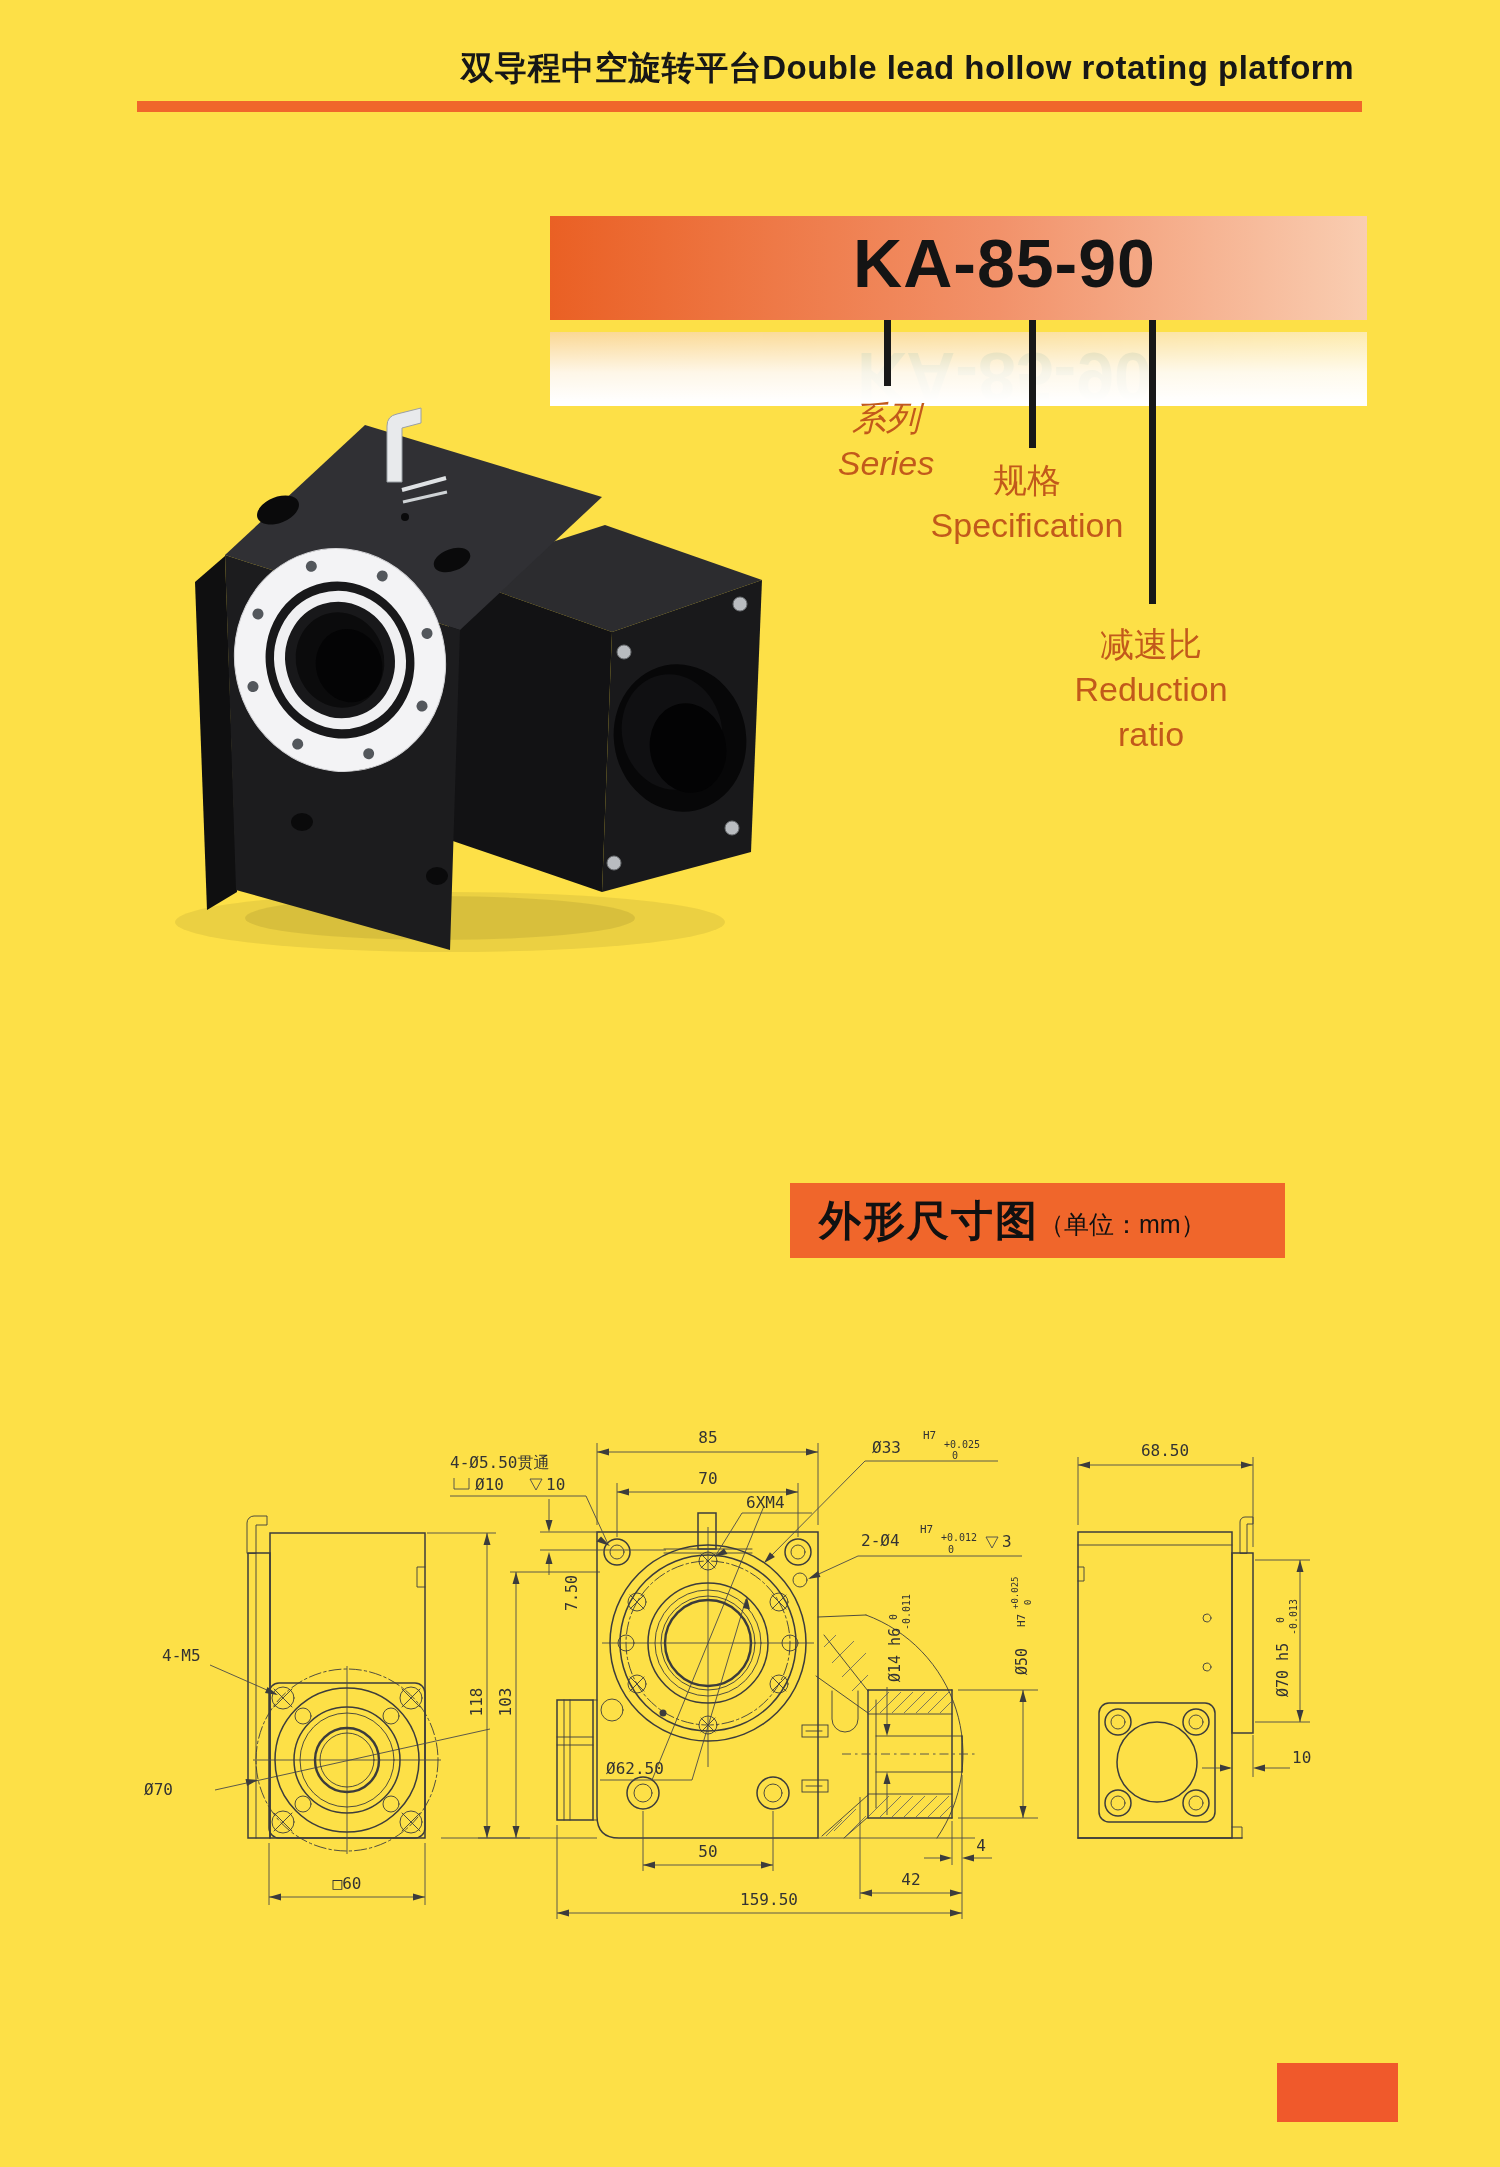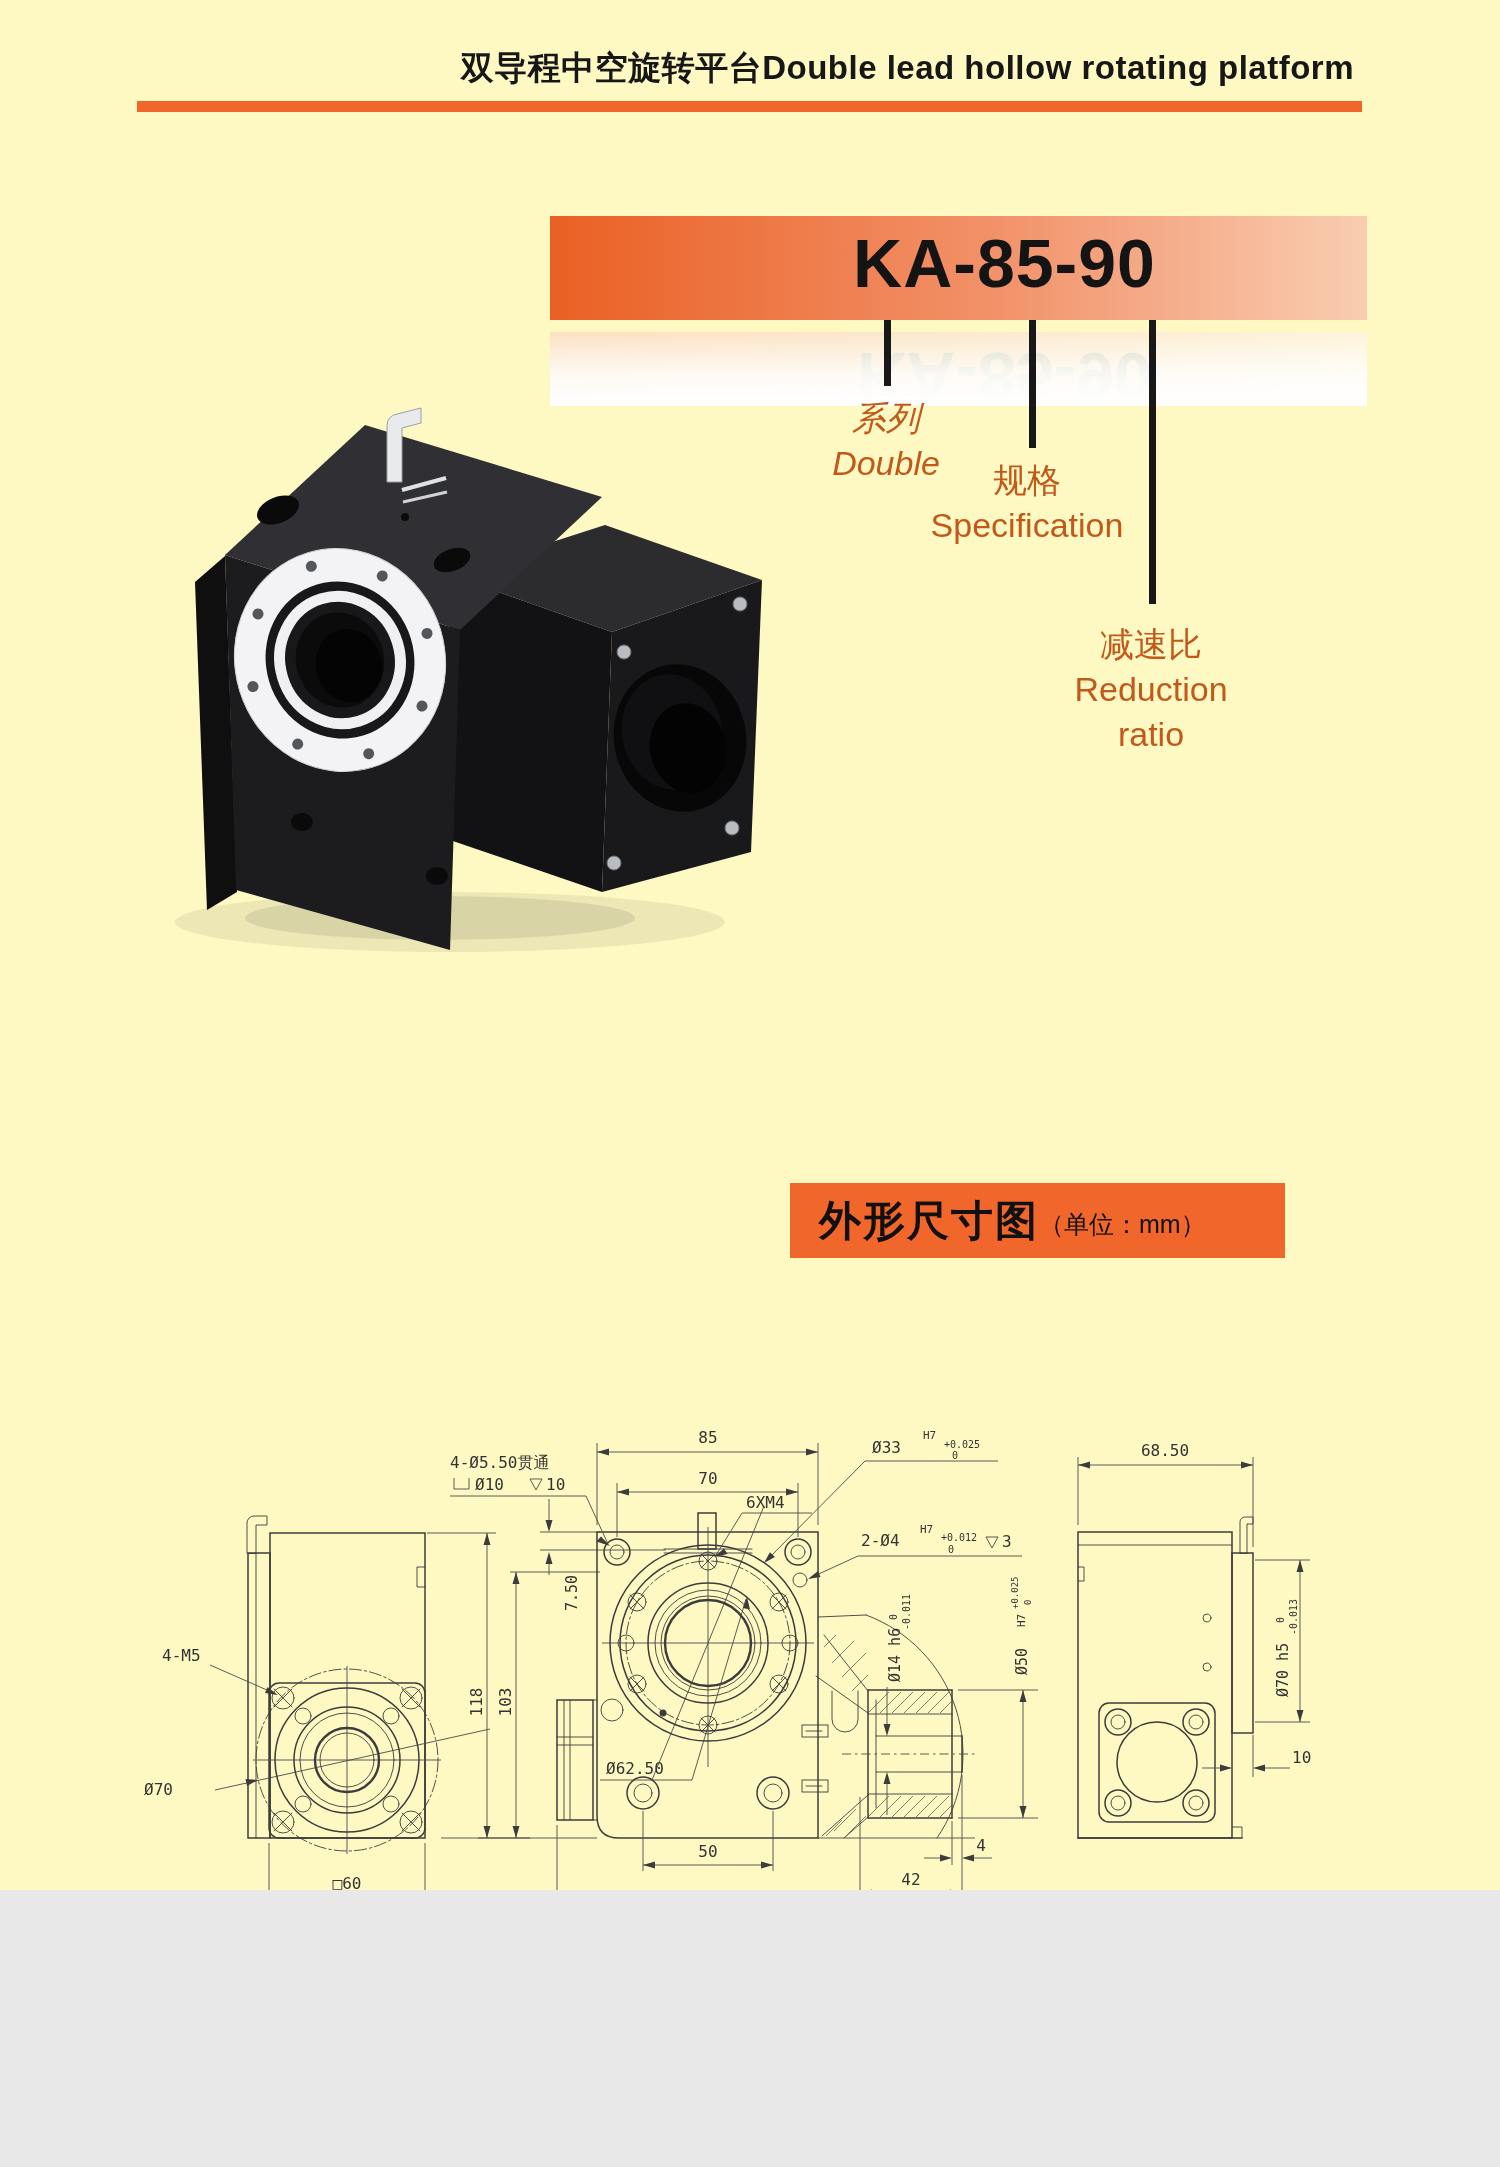--- a/index.html
+++ b/index.html
@@ -1,16 +1,16 @@
 <!DOCTYPE html>
 <html><head>
 <meta charset="utf-8">
 <style>
   html,body{margin:0;padding:0;background:#e8e8e8;}
-  #page{position:relative;width:1500px;height:1890px;background:#fef9c3;margin:0 auto;
+  #page{position:relative;width:1500px;height:2167px;background:#fde047;margin:0 auto;
         font-family:"Liberation Sans",sans-serif;overflow:hidden;}
   .abs{position:absolute;}
   
   #header-title{top:46px;right:146px;font-size:33px;font-weight:bold;color:#171717;letter-spacing:.5px;white-space:nowrap;}
   #header-rule{left:137px;top:101px;width:1225px;height:11px;background:#f0662b;}
   
   #model-banner{left:550px;top:216px;width:817px;height:104px;
     background:linear-gradient(to right,#ea6024,#f2926a 55%,#f9cdb1);}
   #model-code{position:absolute;left:0;right:0;top:8px;text-align:center;padding-left:92px;
     font-size:68px;font-weight:bold;color:#141414;letter-spacing:1px;}
@@ -64,21 +64,21 @@
     </div>
     <div class="fade"></div>
   </div>
 
   <div class="abs callout-line" style="left:884px;top:320px;height:66px;"></div>
   <div class="abs callout-line" style="left:1029px;top:320px;height:128px;"></div>
   <div class="abs callout-line" style="left:1149px;top:320px;height:284px;"></div>
 
   <div class="abs callout-label" style="left:776px;top:396px;width:220px;font-style:italic;">
     <div>系列</div>
-    <div>Double</div>
+    <div>Series</div>
   </div>
   <div class="abs callout-label" style="left:907px;top:458px;width:240px;">
     <div>规格</div>
     <div>Specification</div>
   </div>
   <div class="abs callout-label" style="left:1031px;top:622px;width:240px;">
     <div>减速比</div>
     <div>Reduction</div>
     <div>ratio</div>
   </div>

